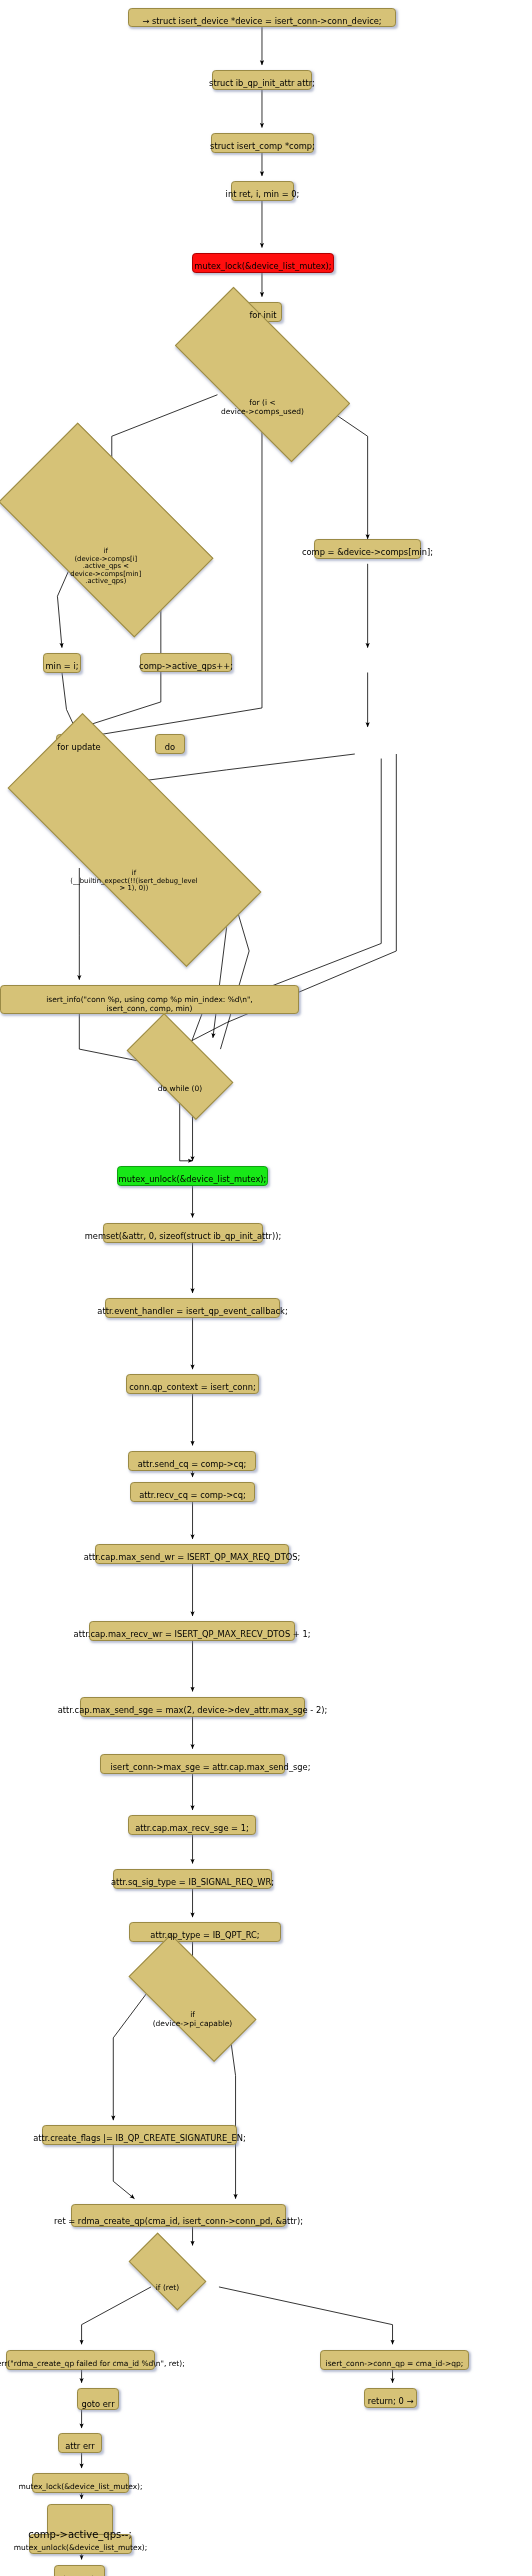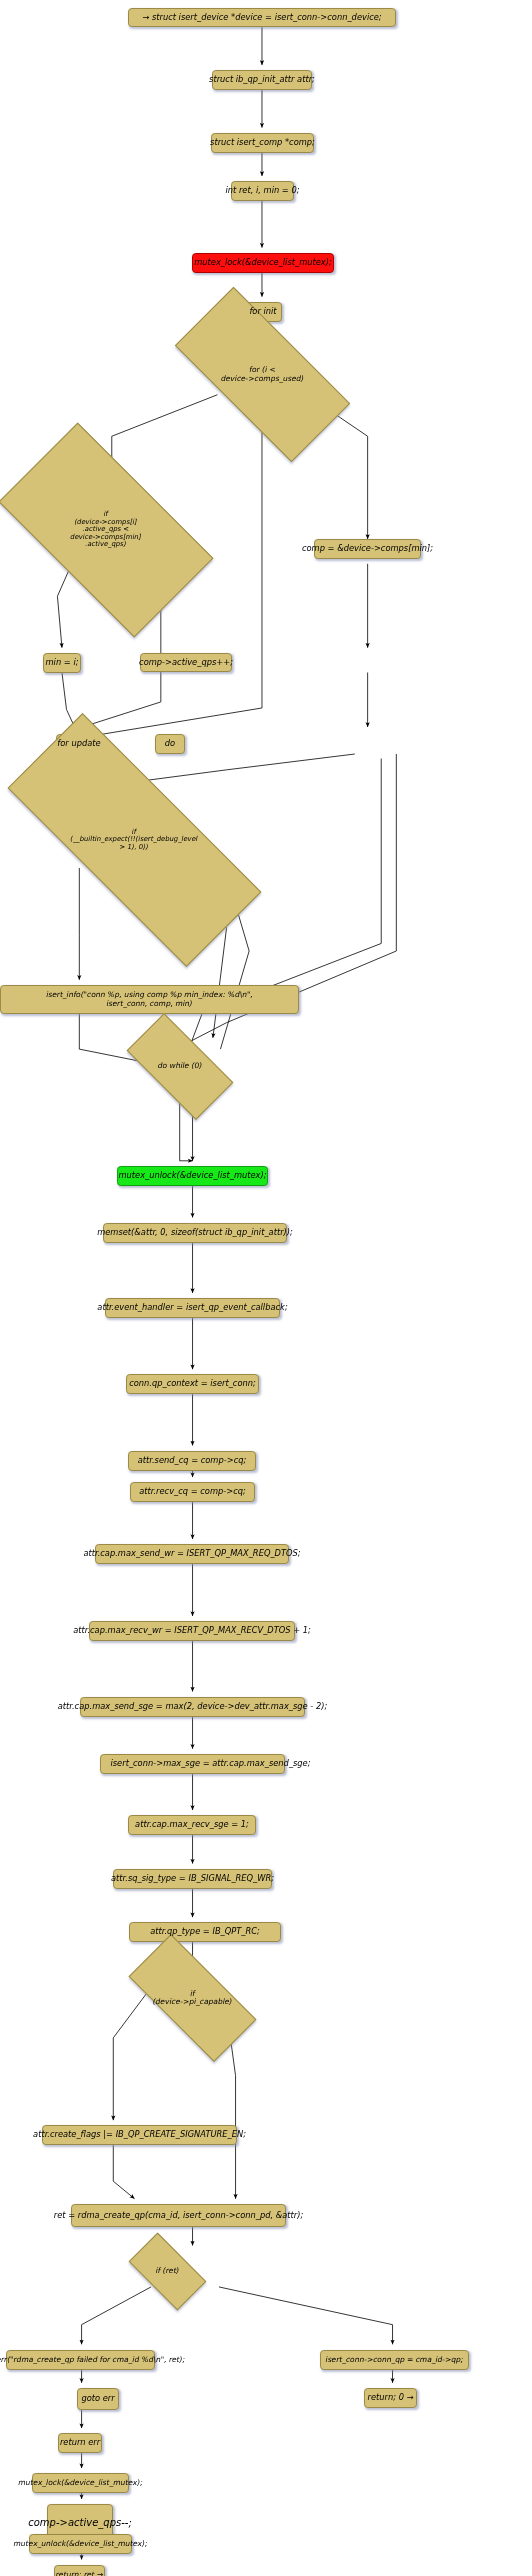--- a/index.html
+++ b/index.html
@@ -22,27 +22,26 @@
     left: 0;
     top: 0;
     width: 533px;
     height: 2576px;
     pointer-events: none;
   }
   .node {
     position: absolute;
     box-sizing: border-box;
     display: flex;
-    align-items: center;
+    align-items: flex-end;
     justify-content: center;
     text-align: center;
     color: #000000;
     white-space: pre;
     line-height: 1.12;
-    font-style: italic;
   }
   .node.box {
     background: #D6C277;
     border: 0.8px solid #9A8A45;
     border-radius: 3.8px;
     box-shadow: 1.5px 1.5px 2.3px rgba(130,140,175,0.55);
   }
   .node.box.red {
     background: #FF0E0E;
     border: 0.8px solid #B00000;
@@ -181,41 +180,41 @@
       <div class="node box" style="left: 56px; top: 734px; width: 46px; height: 19.6px; font-size: 8.3px;"><span class="lbl">for update</span></div>
       <div class="node box" style="left: 140px; top: 653px; width: 92px; height: 19px; font-size: 8.3px;"><span class="lbl">comp-&gt;active_qps++;</span></div>
       <div class="node box" style="left: 155px; top: 734px; width: 30px; height: 19.6px; font-size: 8.3px;"><span class="lbl">do</span></div>
       <div class="node diamond" style="left: 7.5px; top: 787px; width: 253px; height: 106px; font-size: 6.8px;"><div class="dia-shape"></div><div class="dia-label">if
 (__builtin_expect(!!(isert_debug_level
 &gt; 1), 0))</div></div>
       <div class="node box" style="left: 0px; top: 985px; width: 299px; height: 29px; font-size: 7.5px;"><span class="lbl">isert_info("conn %p, using comp %p min_index: %d\n",
 isert_conn, comp, min)</span></div>
       <div class="node diamond" style="left: 131px; top: 1040px; width: 98px; height: 53px; font-size: 7.5px;"><div class="dia-shape"></div><div class="dia-label">do while (0)</div></div>
       <div class="node box green" style="left: 117px; top: 1166px; width: 151px; height: 19.6px; font-size: 8.3px;"><span class="lbl">mutex_unlock(&amp;device_list_mutex);</span></div>
-      <div class="node box" style="left: 103px; top: 1223px; width: 184px; height: 19.6px; font-size: 8.3px;"><span class="lbl">memset(&amp;attr, 0, sizeof(struct ib_qp_init_attr));</span></div>
+      <div class="node box" style="left: 103px; top: 1223px; width: 160px; height: 19.6px; font-size: 8.3px;"><span class="lbl">memset(&amp;attr, 0, sizeof(struct ib_qp_init_attr));</span></div>
       <div class="node box" style="left: 105px; top: 1298px; width: 175px; height: 19.6px; font-size: 8.3px;"><span class="lbl">attr.event_handler = isert_qp_event_callback;</span></div>
       <div class="node box" style="left: 126px; top: 1374px; width: 133px; height: 19.6px; font-size: 8.3px;"><span class="lbl">conn.qp_context = isert_conn;</span></div>
       <div class="node box" style="left: 128px; top: 1451px; width: 128px; height: 19.6px; font-size: 8.3px;"><span class="lbl">attr.send_cq = comp-&gt;cq;</span></div>
       <div class="node box" style="left: 130px; top: 1482px; width: 125px; height: 19.6px; font-size: 8.3px;"><span class="lbl">attr.recv_cq = comp-&gt;cq;</span></div>
       <div class="node box" style="left: 95px; top: 1544px; width: 194px; height: 19.6px; font-size: 8.3px;"><span class="lbl">attr.cap.max_send_wr = ISERT_QP_MAX_REQ_DTOS;</span></div>
       <div class="node box" style="left: 89px; top: 1621px; width: 206px; height: 19.6px; font-size: 8.3px;"><span class="lbl">attr.cap.max_recv_wr = ISERT_QP_MAX_RECV_DTOS + 1;</span></div>
       <div class="node box" style="left: 80px; top: 1697px; width: 225px; height: 19.6px; font-size: 8.3px;"><span class="lbl">attr.cap.max_send_sge = max(2, device-&gt;dev_attr.max_sge - 2);</span></div>
       <div class="node box" style="left: 100px; top: 1754px; width: 185px; height: 19.6px; font-size: 8.3px; padding-left: 36px;"><span class="lbl">isert_conn-&gt;max_sge = attr.cap.max_send_sge;</span></div>
       <div class="node box" style="left: 128px; top: 1815px; width: 128px; height: 19.6px; font-size: 8.3px;"><span class="lbl">attr.cap.max_recv_sge = 1;</span></div>
       <div class="node box" style="left: 113px; top: 1869px; width: 159px; height: 19.6px; font-size: 8.3px;"><span class="lbl">attr.sq_sig_type = IB_SIGNAL_REQ_WR;</span></div>
       <div class="node box" style="left: 129px; top: 1922px; width: 152px; height: 19.6px; font-size: 8.3px;"><span class="lbl">attr.qp_type = IB_QPT_RC;</span></div>
       <div class="node diamond" style="left: 132px; top: 1968px; width: 121px; height: 60px; font-size: 7.5px;"><div class="dia-shape"></div><div class="dia-label">if
 (device-&gt;pi_capable)</div></div>
       <div class="node box" style="left: 42px; top: 2125px; width: 195px; height: 19.6px; font-size: 8.3px;"><span class="lbl">attr.create_flags |= IB_QP_CREATE_SIGNATURE_EN;</span></div>
       <div class="node box" style="left: 71px; top: 2204px; width: 215px; height: 23px; font-size: 8.3px;"><span class="lbl">ret = rdma_create_qp(cma_id, isert_conn-&gt;conn_pd, &amp;attr);</span></div>
       <div class="node diamond" style="left: 133px; top: 2251px; width: 69px; height: 41px; font-size: 7.5px;"><div class="dia-shape"></div><div class="dia-label">if (ret)</div></div>
       <div class="node box" style="left: 6px; top: 2350px; width: 149px; height: 19.6px; font-size: 7.5px;"><span class="lbl">isert_err("rdma_create_qp failed for cma_id %d\n", ret);</span></div>
       <div class="node box" style="left: 320px; top: 2350px; width: 149px; height: 19.6px; font-size: 7.5px;"><span class="lbl">isert_conn-&gt;conn_qp = cma_id-&gt;qp;</span></div>
       <div class="node box" style="left: 77px; top: 2388px; width: 42px; height: 22px; font-size: 8.3px;"><span class="lbl">goto err</span></div>
       <div class="node box" style="left: 364px; top: 2388px; width: 53px; height: 19.6px; font-size: 8.3px;"><span class="lbl">return; 0 →</span></div>
-      <div class="node box" style="left: 58px; top: 2433px; width: 44px; height: 19.6px; font-size: 8.3px;"><span class="lbl">return err</span></div>
+      <div class="node box" style="left: 58px; top: 2433px; width: 44px; height: 19.6px; font-size: 8.3px;"><span class="lbl">attr err</span></div>
       <div class="node box" style="left: 32px; top: 2473px; width: 97px; height: 19.6px; font-size: 7.5px;"><span class="lbl">mutex_lock(&amp;device_list_mutex);</span></div>
       <div class="node box" style="left: 47px; top: 2504px; width: 66px; height: 37px; font-size: 10px;"><span class="lbl">comp-&gt;active_qps--;</span></div>
       <div class="node box" style="left: 29px; top: 2534px; width: 103px; height: 19.6px; font-size: 7.5px;"><span class="lbl">mutex_unlock(&amp;device_list_mutex);</span></div>
       <div class="node box" style="left: 54px; top: 2565px; width: 51px; height: 19.6px; font-size: 7.5px;"><span class="lbl">return; ret →</span></div>
     </div>
 </div>
 
 
 </body></html>

